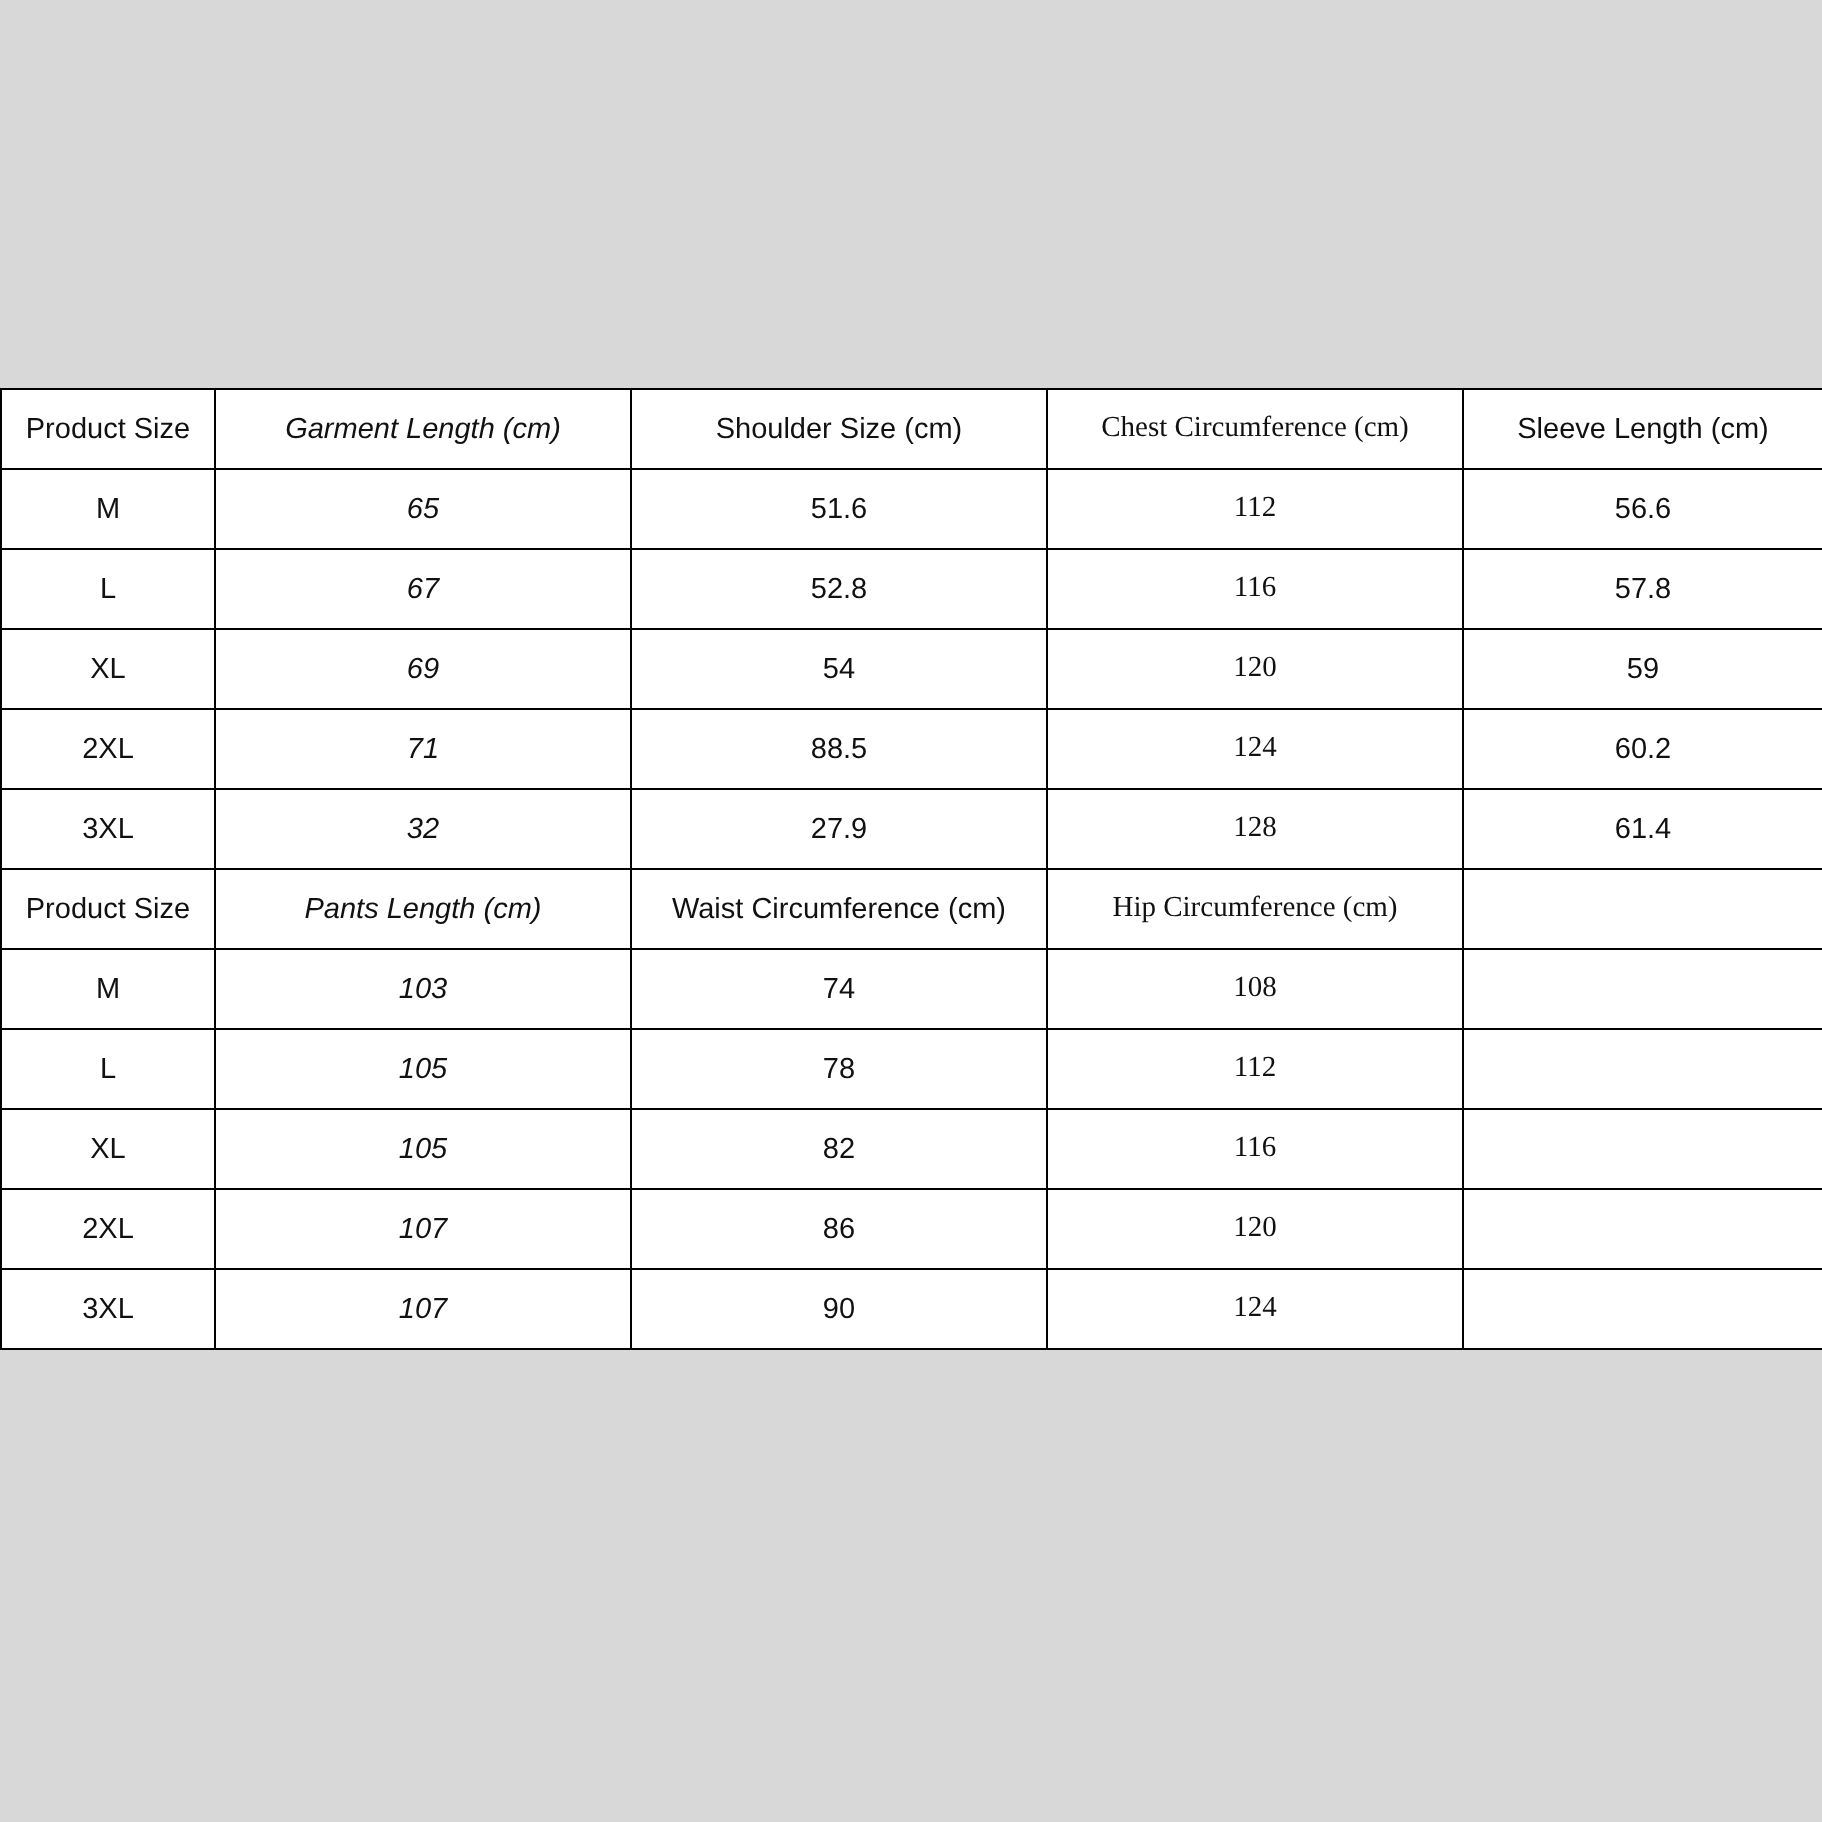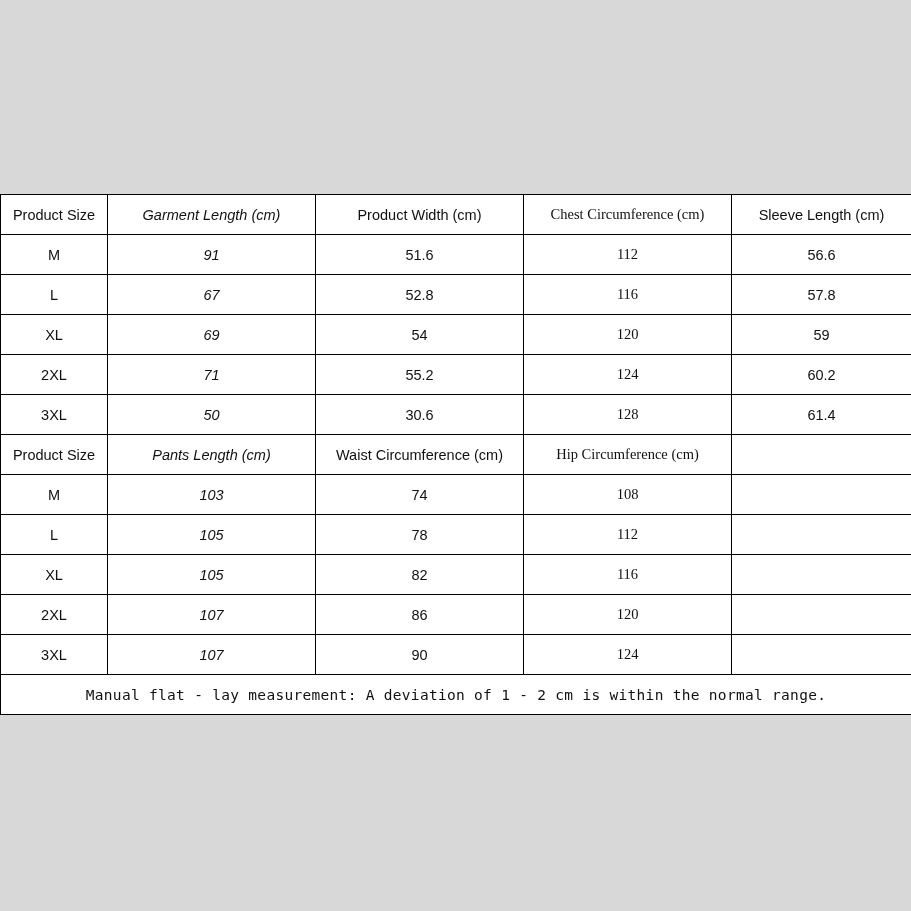--- a/index.html
+++ b/index.html
@@ -62,28 +62,28 @@
 </head>
 <body>
 
 <div class="page">
   <div class="table-wrap">
     <table class="size-table">
       <tbody>
           <tr class="header-row">
         <td class="col-size">Product Size</td>
         <td class="col-b">Garment Length (cm)</td>
-        <td class="col-c">Product Width (cm)</td>
+        <td class="col-c">Shoulder Size (cm)</td>
         <td class="col-d">Chest Circumference (cm)</td>
         <td class="col-e">Sleeve Length (cm)</td>
       </tr>
 
       <tr>
         <td class="col-size">M</td>
-        <td class="col-b">91</td>
+        <td class="col-b">65</td>
         <td class="col-c">51.6</td>
         <td class="col-d">112</td>
         <td class="col-e">56.6</td>
       </tr>
       <tr>
         <td class="col-size">L</td>
         <td class="col-b">67</td>
         <td class="col-c">52.8</td>
         <td class="col-d">116</td>
         <td class="col-e">57.8</td>
@@ -91,28 +91,28 @@
       <tr>
         <td class="col-size">XL</td>
         <td class="col-b">69</td>
         <td class="col-c">54</td>
         <td class="col-d">120</td>
         <td class="col-e">59</td>
       </tr>
       <tr>
         <td class="col-size">2XL</td>
         <td class="col-b">71</td>
-        <td class="col-c">55.2</td>
+        <td class="col-c">88.5</td>
         <td class="col-d">124</td>
         <td class="col-e">60.2</td>
       </tr>
       <tr>
         <td class="col-size">3XL</td>
-        <td class="col-b">50</td>
-        <td class="col-c">30.6</td>
+        <td class="col-b">32</td>
+        <td class="col-c">27.9</td>
         <td class="col-d">128</td>
         <td class="col-e">61.4</td>
       </tr>
 
       <tr class="header-row">
         <td class="col-size">Product Size</td>
         <td class="col-b">Pants Length (cm)</td>
         <td class="col-c">Waist Circumference (cm)</td>
         <td class="col-d">Hip Circumference (cm)</td>
         <td class="col-e blank"></td>
@@ -147,19 +147,16 @@
         <td class="col-e blank"></td>
       </tr>
       <tr>
         <td class="col-size">3XL</td>
         <td class="col-b">107</td>
         <td class="col-c">90</td>
         <td class="col-d">124</td>
         <td class="col-e blank"></td>
       </tr>
 
-      <tr>
-        <td class="note-cell" colspan="5">Manual flat - lay measurement: A deviation of 1 - 2 cm is within the normal range.</td>
-      </tr>
     </tbody>
       </table>
   </div>
 </div>
 
 </body></html>

